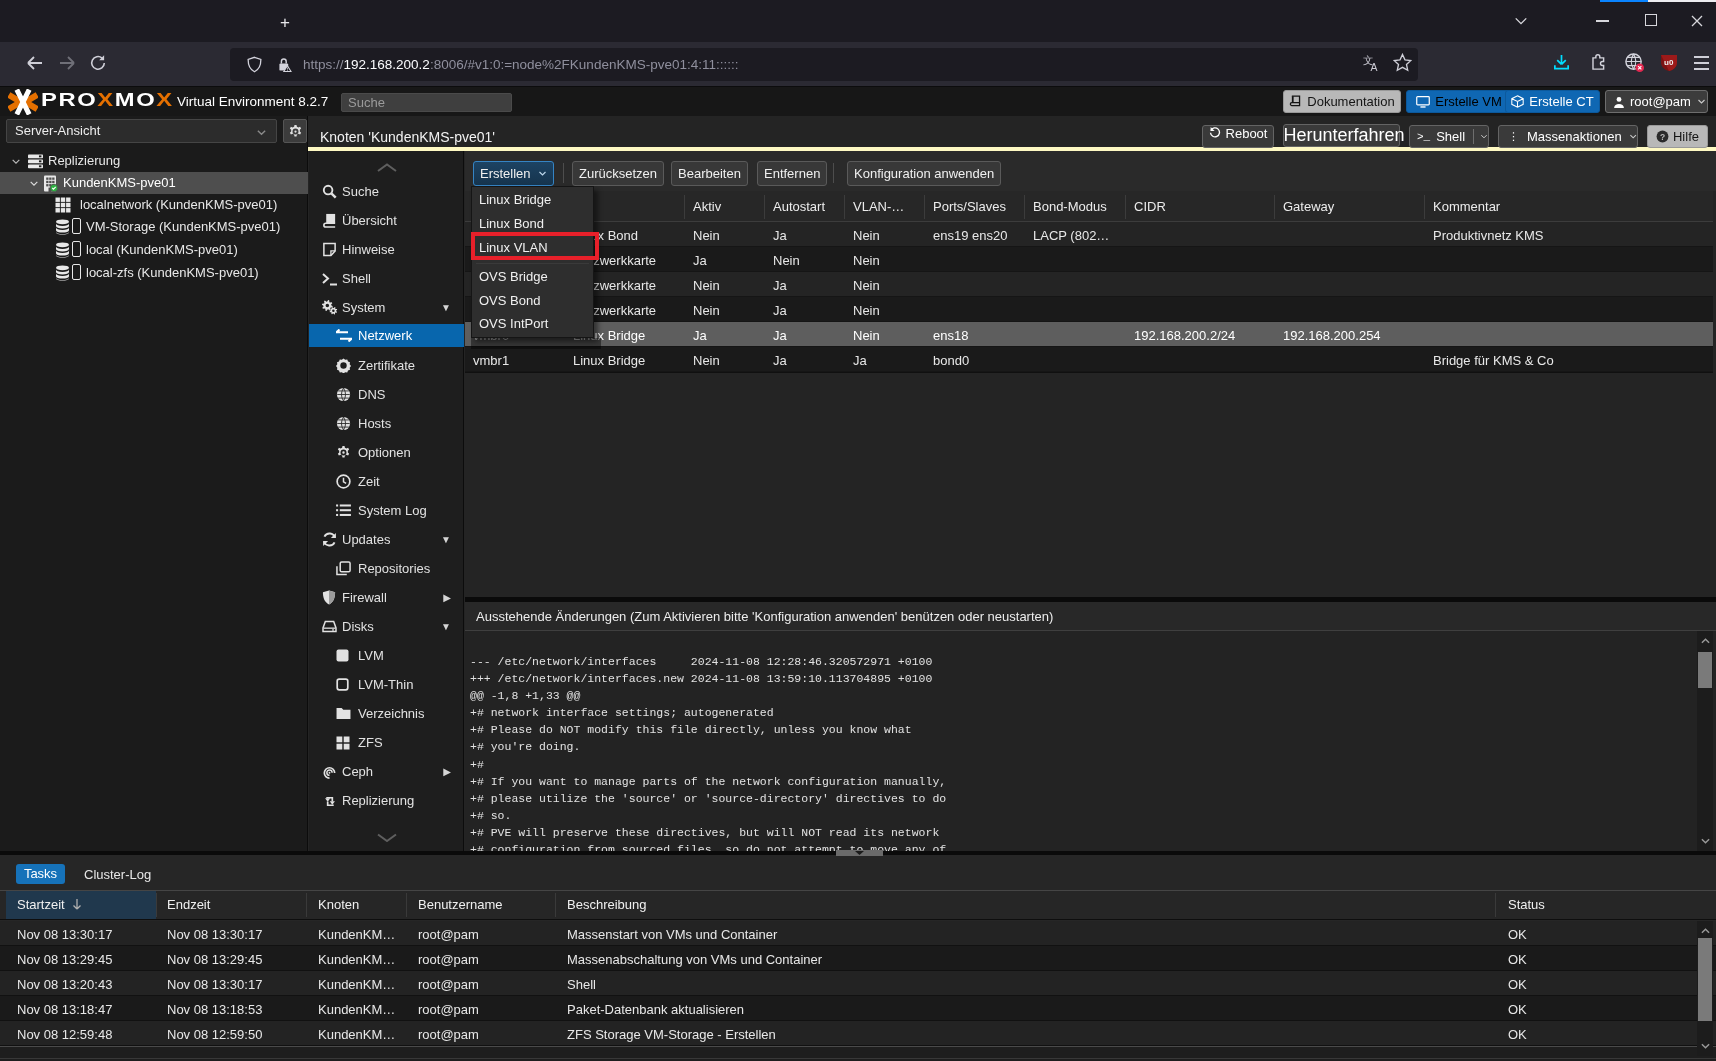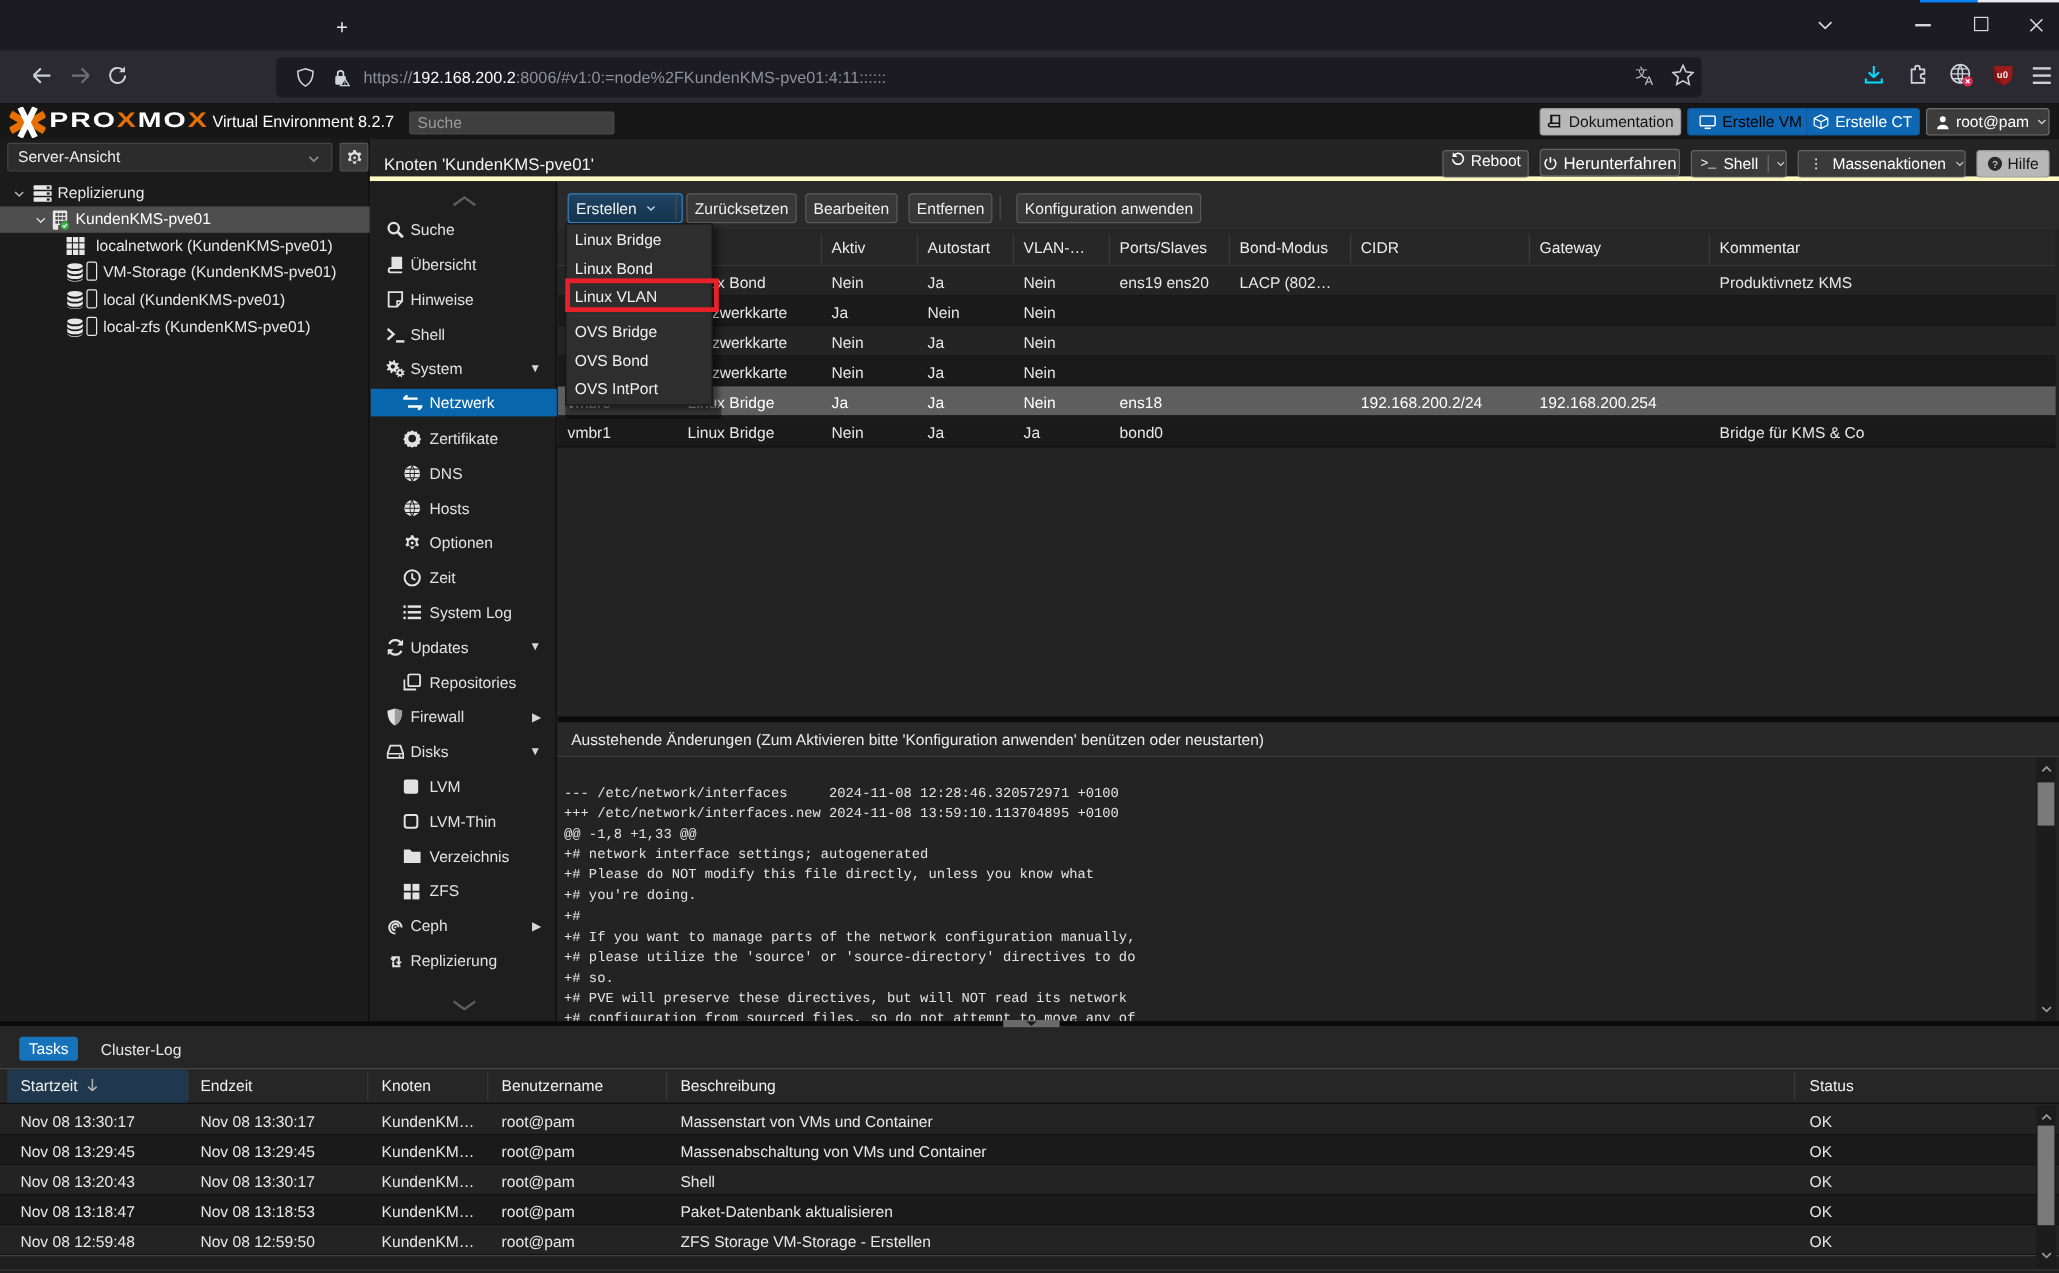--- a/index.html
+++ b/index.html
@@ -188,21 +188,21 @@
         <path d="M2 4 L6 8 L10 4" stroke="#ccc" stroke-width="1.5" fill="none"></path>
       </svg></div>
 </div>
 <div id="secondrow">
   <div class="abs" style="left:320px; top:13px; font-size:14px; color:#f2f2f2">Knoten 'KundenKMS-pve01'</div>
   <div class="abs" style="left:1202px; top:9px; width:72px; height:23px; background:#3a3a3a; border:1px solid #646464; border-radius:3px; color:#fff; font-size:13px; display:flex; align-items:flex-start; justify-content:center">
     <svg width="12" height="12" viewBox="0 0 16 16" style="margin-right:5px">
         <path d="M2.5 6 A 6 6 0 1 1 2 9" stroke="#fff" stroke-width="1.8" fill="none"></path>
         <path d="M2.2 1.2 V6.5 H7.5 Z" fill="#fff"></path>
       </svg>Reboot</div>
-  <div class="abs" style="left:1283px; top:8px; width:117px; height:23px; background:#3a3a3a; border:1px solid #646464; border-radius:3px; color:#fff; font-size:14px; display:flex; align-items:center; justify-content:center">
+  <div class="abs" style="left:1283px; top:8px; width:117px; height:23px; background:#3a3a3a; border:1px solid #646464; border-radius:3px; color:#fff; font-size:18px; display:flex; align-items:center; justify-content:center">
     <svg width="12" height="12" viewBox="0 0 16 16" style="margin-right:5px">
         <path d="M8 1 V7.5" stroke="#fff" stroke-width="1.8"></path>
         <path d="M4.5 3.5 a6 6 0 1 0 7 0" stroke="#fff" stroke-width="1.7" fill="none"></path>
       </svg>Herunterfahren</div>
   <div class="abs" style="left:1409px; top:9px; width:80px; height:23px; background:#3a3a3a; border:1px solid #646464; border-radius:3px; color:#fff; font-size:13px; display:flex; align-items:center">
     <span style="margin-left:7px; font-family:'Liberation Mono',monospace; font-size:11px">&gt;_</span>
     <span style="margin-left:6px">Shell</span>
     <span style="display:inline-block; width:1px; height:15px; background:#6e6e6e; margin-left:8px"></span>
     <svg width="9" height="9" viewBox="0 0 12 12" style="margin-left:6px">
         <path d="M2 4 L6 8 L10 4" stroke="#ccc" stroke-width="1.5" fill="none"></path>
@@ -496,21 +496,21 @@
         <path d="M6 3.5 L3.2 7.2 H8.8 Z" fill="#e2e2e2" transform="rotate(180 6 5.35)"></path>
       </svg>
     <span class="lb">Replizierung</span>
     </div>
   <svg width="22" height="9" viewBox="0 0 22 9" style="position:absolute; left:67px; top:682px">
       <path d="M2 1.5 L11 8 L20 1.5" stroke="#5f5f5f" stroke-width="2" fill="none"></path>
     </svg>
 </div>
 <div id="content">
   <div id="toolbar">
-    <div class="tbtn" style="position:absolute; left:8px; top:10px; width:96px; background:linear-gradient(#1d4363,#16344d); border-color:#3584c4;">Erstellen
+    <div class="tbtn" style="position:absolute; left:8px; top:10px; width:81px; background:linear-gradient(#1d4363,#16344d); border-color:#3584c4;">Erstellen
       <svg width="9" height="9" viewBox="0 0 12 12" style="margin-left:7px">
           <path d="M2 4 L6 8 L10 4" stroke="#bcd6ea" stroke-width="1.6" fill="none"></path>
         </svg></div>
     <div class="abs" style="left:98px; top:12px; width:1px; height:20px; background:#4d4d4d"></div>
     <div class="tbtn" style="position:absolute; left:107px; top:10px">Zurücksetzen</div>
     <div class="tbtn" style="position:absolute; left:206px; top:10px">Bearbeiten</div>
     <div class="tbtn" style="position:absolute; left:292px; top:10px">Entfernen</div>
     <div class="abs" style="left:368px; top:12px; width:1px; height:20px; background:#4d4d4d"></div>
     <div class="tbtn" style="position:absolute; left:382px; top:10px">Konfiguration anwenden</div>
   </div>

